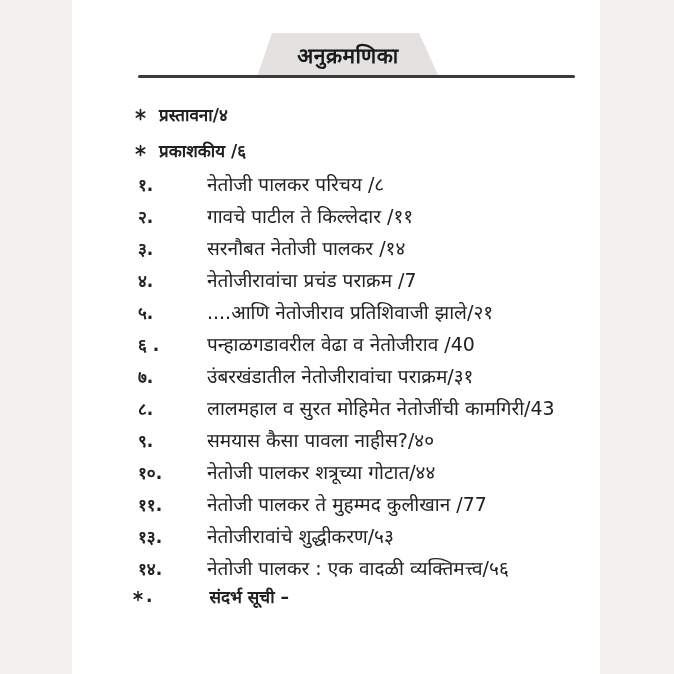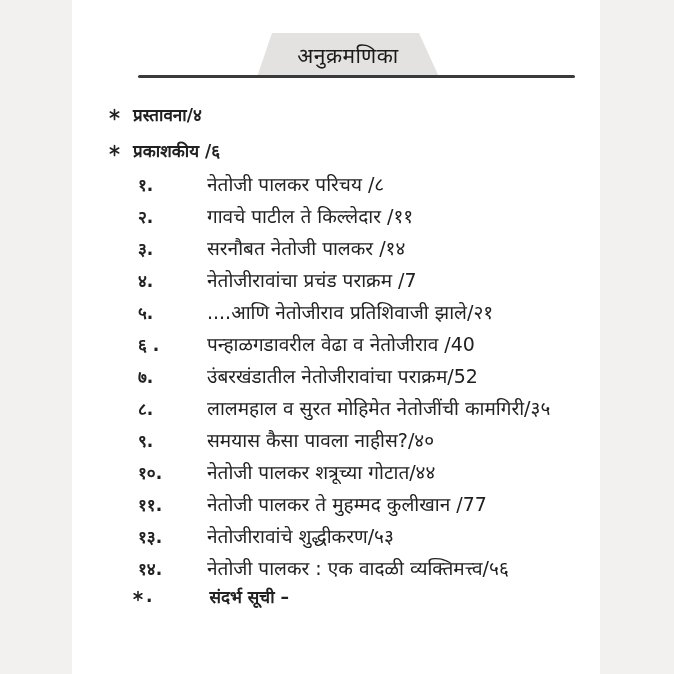--- a/index.html
+++ b/index.html
@@ -27,21 +27,21 @@
     width: 182px;
     height: 44px;
     background: #e3e2e1;
     clip-path: polygon(15px 0, 162px 0, 182px 44px, 0 44px);
     display: flex;
     align-items: center;
     justify-content: center;
   }
   .banner .title {
     font-size: 21px;
-    font-weight: 400;
+    font-weight: 700;
     letter-spacing: 0.5px;
     color: #1a1a1a;
   }
   .rule {
     position: absolute;
     left: 66px;
     top: 75px;
     width: 437px;
     height: 3px;
     background: #3a3a3a;
@@ -50,21 +50,21 @@
   .toc {
     position: absolute;
     left: 0;
     right: 0;
     top: 96px;
   }
   .front-row {
     height: 36px;
     display: flex;
     align-items: center;
-    padding-left: 36px;
+    padding-left: 62px;
   }
   .front-row .star { margin-right: 12px; display: inline-flex; }
   .front-row .ftext {
     font-size: 17px;
     font-weight: 700;
   }
   .chapter-row {
     height: 32px;
     display: flex;
     align-items: center;
@@ -156,26 +156,26 @@
     <span class="ctext">....आणि नेतोजीराव प्रतिशिवाजी झाले/२१</span>
   </div>
 
   <div class="chapter-row">
     <span class="num">६ .</span>
     <span class="ctext">पन्हाळगडावरील वेढा व नेतोजीराव /40</span>
   </div>
 
   <div class="chapter-row">
     <span class="num">७.</span>
-    <span class="ctext">उंबरखंडातील नेतोजीरावांचा पराक्रम/52</span>
+    <span class="ctext">उंबरखंडातील नेतोजीरावांचा पराक्रम/३१</span>
   </div>
 
   <div class="chapter-row">
     <span class="num">८.</span>
-    <span class="ctext">लालमहाल व सुरत मोहिमेत नेतोजींची कामगिरी/३५</span>
+    <span class="ctext">लालमहाल व सुरत मोहिमेत नेतोजींची कामगिरी/43</span>
   </div>
 
   <div class="chapter-row">
     <span class="num">९.</span>
     <span class="ctext">समयास कैसा पावला नाहीस?/४०</span>
   </div>
 
   <div class="chapter-row">
     <span class="num">१०.</span>
     <span class="ctext">नेतोजी पालकर शत्रूच्या गोटात/४४</span>

